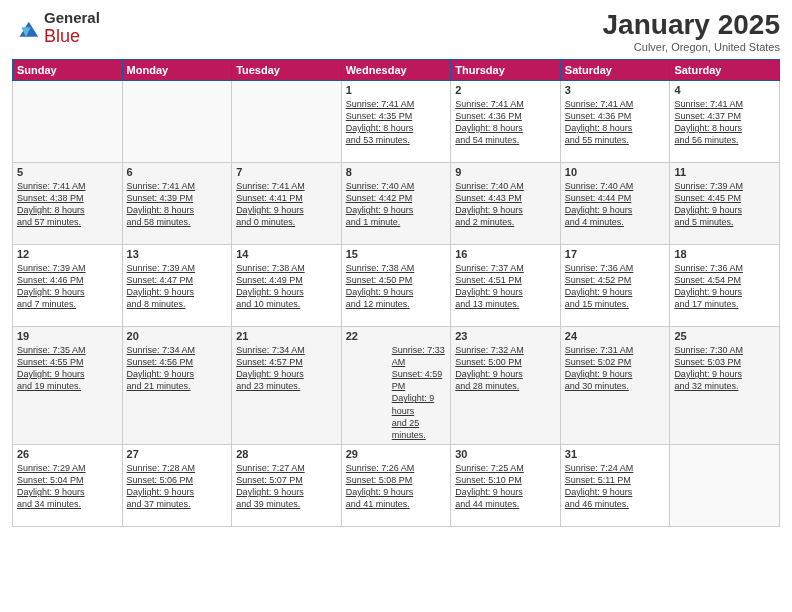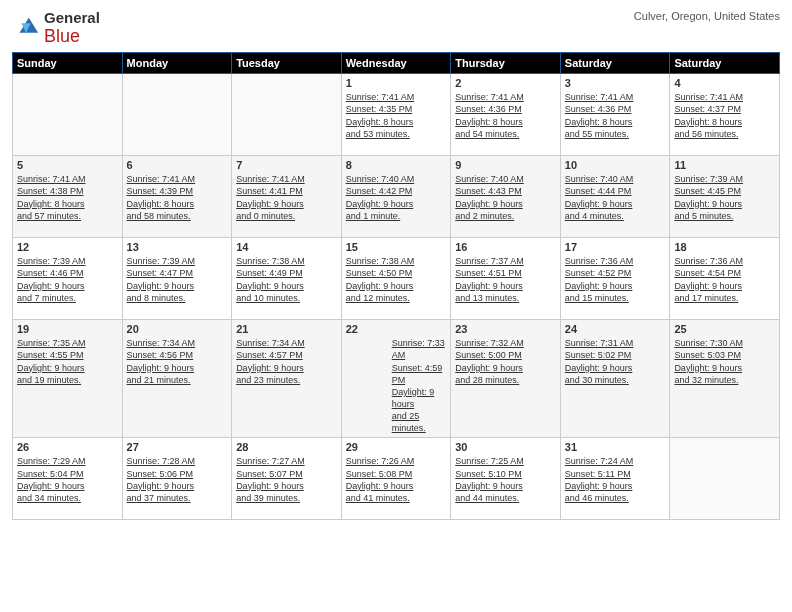--- a/index.html
+++ b/index.html
@@ -16,21 +16,21 @@
       padding: 10px 12px 8px 12px;
     }
     .header {
       display: flex;
       justify-content: space-between;
       align-items: flex-start;
       margin-bottom: 6px;
     }
     .logo {
       display: flex;
-      align-items: center;
+      align-items: flex-end;
       gap: 4px;
     }
     .logo-text {
       display: flex;
       flex-direction: column;
       line-height: 1.1;
     }
     .logo-general {
       font-size: 15px;
       font-weight: bold;
@@ -57,21 +57,21 @@
     .location {
       font-size: 11px;
       color: #555;
     }
     .calendar {
       width: 100%;
       border-collapse: collapse;
       table-layout: fixed;
     }
     .calendar th {
-      background: #000000;
+      background: #be185d;
       color: #fff;
       font-size: 11px;
       font-weight: bold;
       padding: 4px 4px;
       text-align: left;
       border: 1px solid #1a5a9a;
     }
     .calendar td {
       border: 1px solid #ccc;
       vertical-align: top;
@@ -110,20 +110,21 @@
       <svg class="logo-icon" viewBox="0 0 30 30">
         <polygon points="18,4 28,20 8,20" fill="#2a6db5"></polygon>
         <polygon points="10,10 20,10 15,20" fill="#5ab4e8"></polygon>
       </svg>
       <div class="logo-text">
         <span class="logo-general">General</span>
         <span class="logo-blue">Blue</span>
       </div>
     </div>
     <div class="title-block">
+      <div class="month-title">January 2025</div>
       <div class="location">Culver, Oregon, United States</div>
     </div>
   </div>
 
   <table class="calendar">
     <thead>
       <tr>
       <th>Sunday</th>
           <th>Monday</th>
           <th>Tuesday</th>

